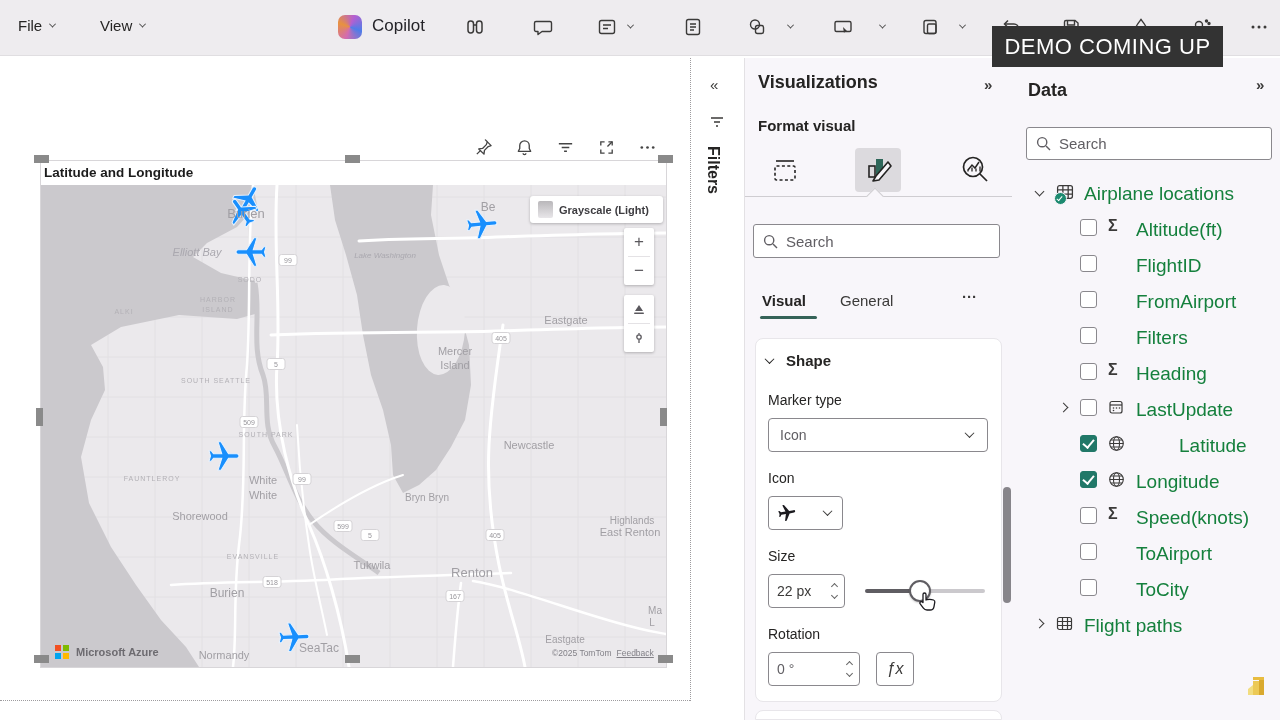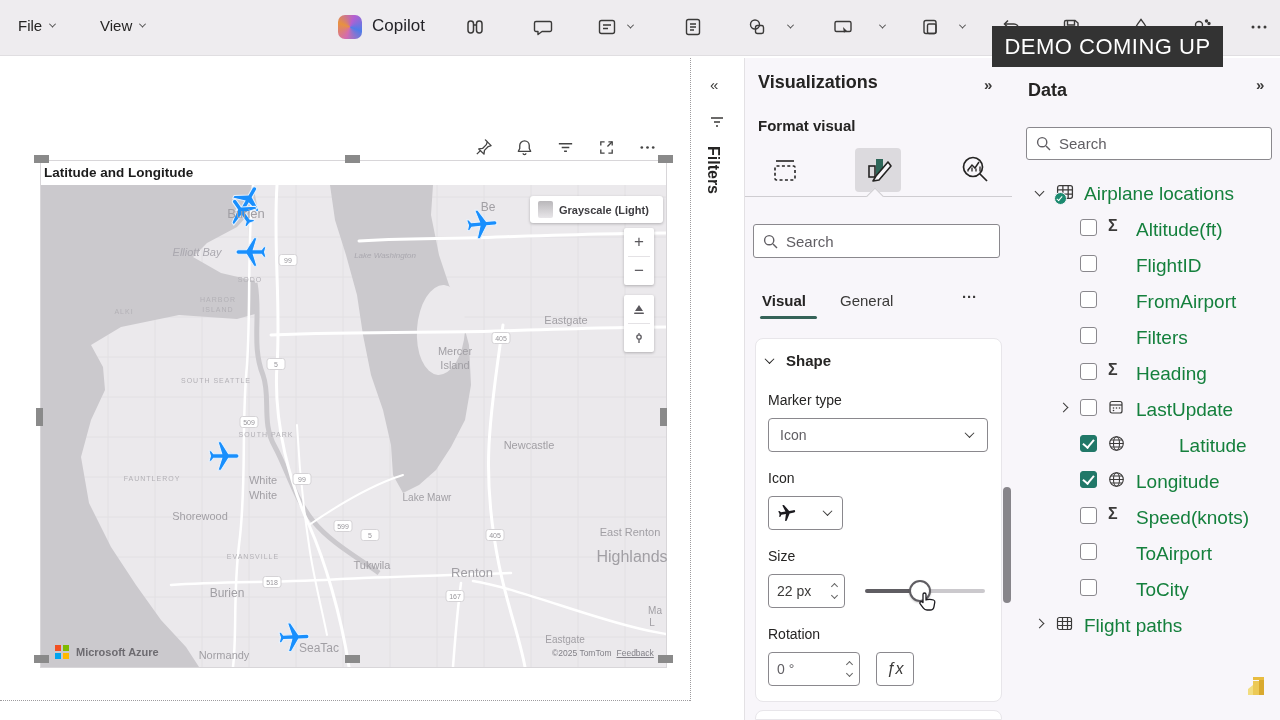--- a/index.html
+++ b/index.html
@@ -239,23 +239,23 @@
       <div class="maplabel abs caps" style="left: 124px; top: 311px; font-size: 7px;">ALKI</div>
       <div class="maplabel abs caps" style="left: 250px; top: 279px; font-size: 7px;">SODO</div>
       <div class="maplabel abs caps" style="left: 218px; top: 299px; font-size: 7px;">HARBOR</div>
       <div class="maplabel abs caps" style="left: 218px; top: 309px; font-size: 7px;">ISLAND</div>
       <div class="maplabel abs caps" style="left: 216px; top: 380px; font-size: 7px;">SOUTH SEATTLE</div>
       <div class="maplabel abs" style="left: 455px; top: 351px; font-size: 11px;">Mercer</div>
       <div class="maplabel abs" style="left: 455px; top: 365px; font-size: 11px;">Island</div>
       <div class="maplabel abs" style="left: 566px; top: 320px; font-size: 11px;">Eastgate</div>
       <div class="maplabel abs" style="left: 488px; top: 207px; font-size: 12px;">Be</div>
       <div class="maplabel abs" style="left: 529px; top: 445px; font-size: 11px;">Newcastle</div>
-      <div class="maplabel abs" style="left: 427px; top: 497px; font-size: 10px;">Lake Mawr</div>
+      <div class="maplabel abs" style="left: 427px; top: 497px; font-size: 10px;">Bryn Bryn</div>
       <div class="maplabel abs" style="left: 630px; top: 532px; font-size: 11px;">East Renton</div>
-      <div class="maplabel abs" style="left: 632px; top: 557px; font-size: 16px;">Highlands</div>
+      <div class="maplabel abs" style="left: 632px; top: 520px; font-size: 10px;">Highlands</div>
       <div class="maplabel abs" style="left: 372px; top: 565px; font-size: 11px;">Tukwila</div>
       <div class="maplabel abs" style="left: 472px; top: 572px; font-size: 13px;">Renton</div>
       <div class="maplabel abs caps" style="left: 152px; top: 478px; font-size: 7px;">FAUNTLEROY</div>
       <div class="maplabel abs caps" style="left: 266px; top: 434px; font-size: 7px;">SOUTH PARK</div>
       <div class="maplabel abs" style="left: 263px; top: 480px; font-size: 11px;">White</div>
       <div class="maplabel abs" style="left: 263px; top: 495px; font-size: 11px;">White</div>
       <div class="maplabel abs" style="left: 200px; top: 516px; font-size: 11px;">Shorewood</div>
       <div class="maplabel abs caps" style="left: 253px; top: 556px; font-size: 7px;">EVANSVILLE</div>
       <div class="maplabel abs" style="left: 227px; top: 593px; font-size: 12px;">Burien</div>
       <div class="maplabel abs" style="left: 224px; top: 655px; font-size: 11px;">Normandy</div>

